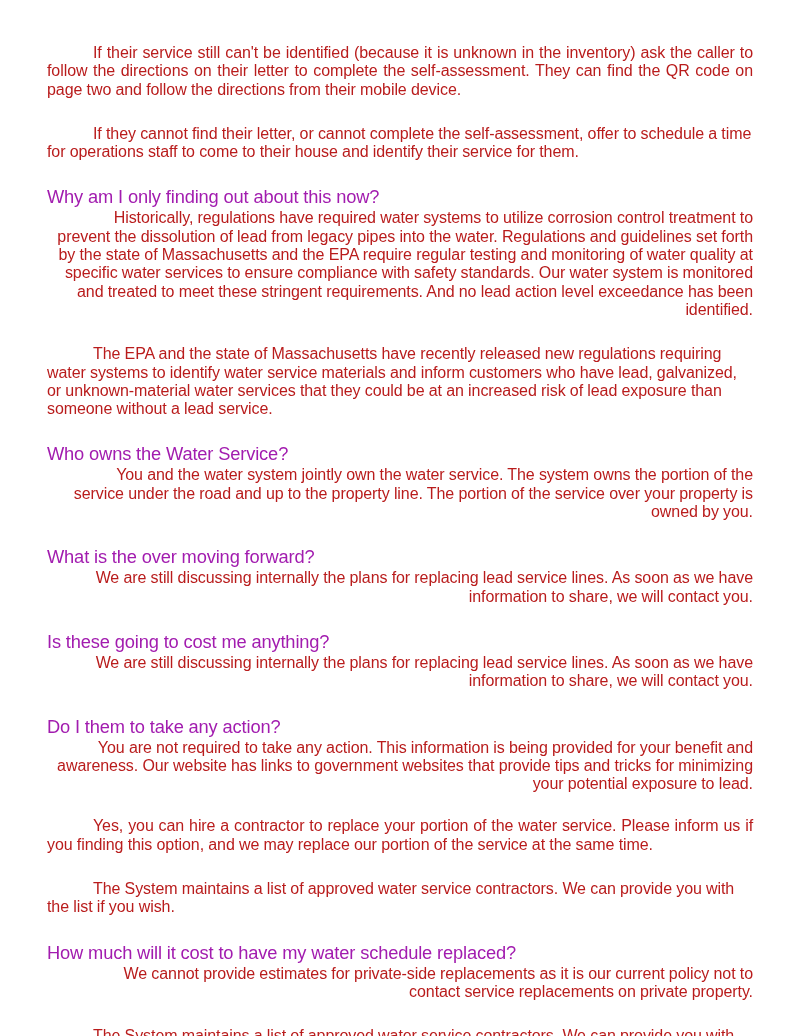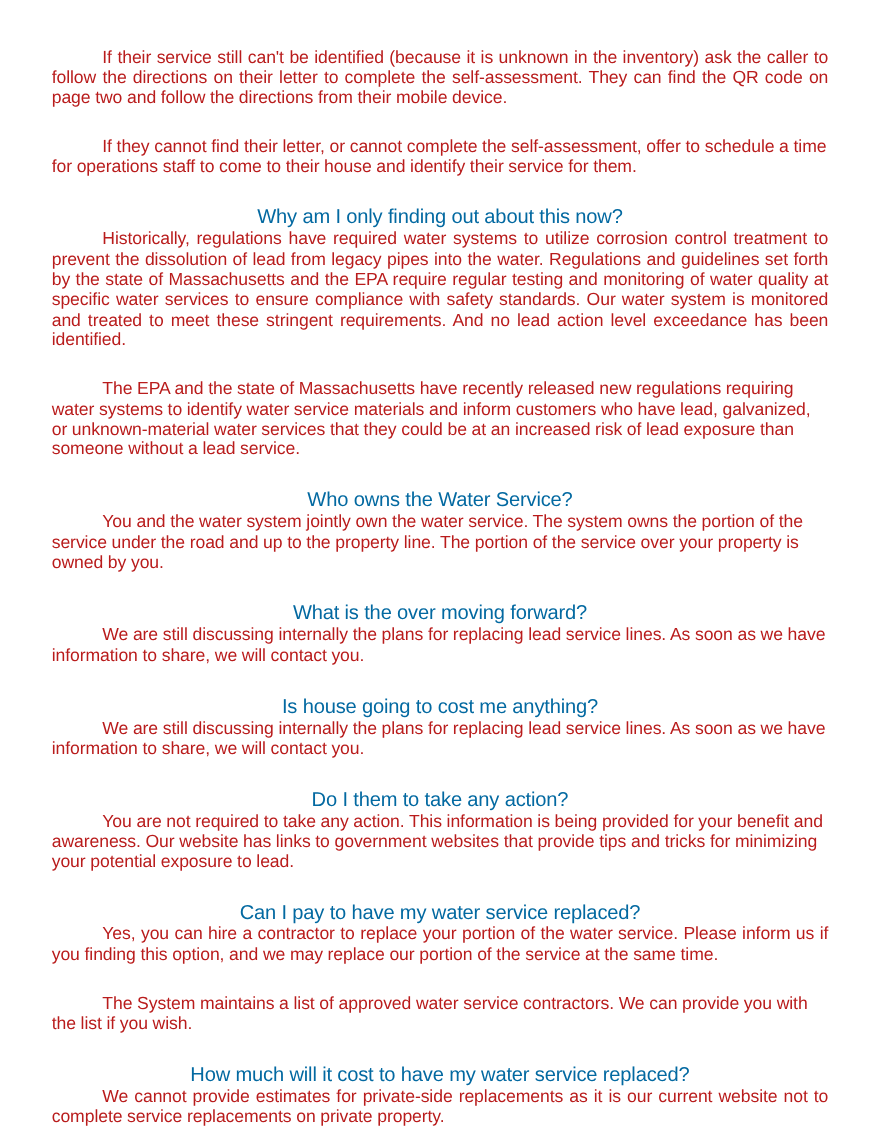--- a/index.html
+++ b/index.html
@@ -38,33 +38,33 @@
   }
   p.para.last-of-block {
     text-align: left;
   }
   p.para + p.para {
     margin-top: 26px;
   }
   h2.section-heading {
     margin: 0;
     padding: 0;
-    color: #0369a1;
+    color: #a21caf;
     font-size: 18.3px;
     font-weight: normal;
     line-height: 23px;
     letter-spacing: -0.15px;
     text-indent: 0;
-    text-align: center;
   }
   .section {
     margin-top: 24px;
   }
   .section > h2.section-heading + p.para {
     margin-top: 1px;
+    text-align: right;
   }
   .intro-block p.para + p.para {
   }
 </style>
 </head>
 <body>
 
 <div class="page">
   <div class="doc-body">
 
@@ -84,35 +84,34 @@
       <p class="para last-of-block">You and the water system jointly own the water service. The system owns the portion of the service under the road and up to the property line. The portion of the service over your property is owned by you.</p>
     </div>
 
     <div class="section">
       <h2 class="section-heading">What is the over moving forward?</h2>
       <p class="para last-of-block">We are still discussing internally the plans for replacing lead service lines. As soon as we have information to share, we will contact you.</p>
     </div>
 
 
     <div class="section">
-      <h2 class="section-heading">Is house going to cost me anything?</h2>
+      <h2 class="section-heading">Is these going to cost me anything?</h2>
       <p class="para last-of-block">We are still discussing internally the plans for replacing lead service lines. As soon as we have information to share, we will contact you.</p>
     </div>
 
     <div class="section">
       <h2 class="section-heading">Do I them to take any action?</h2>
       <p class="para last-of-block">You are not required to take any action. This information is being provided for your benefit and awareness. Our website has links to government websites that provide tips and tricks for minimizing your potential exposure to lead.</p>
     </div>
 
     <div class="section">
-      <h2 class="section-heading">Can I pay to have my water service replaced?</h2>
       <p class="para">Yes, you can hire a contractor to replace your portion of the water service. Please inform us if you finding this option, and we may replace our portion of the service at the same time.</p>
       <p class="para last-of-block">The System maintains a list of approved water service contractors. We can provide you with the list if you wish.</p>
     </div>
 
     <div class="section">
-      <h2 class="section-heading">How much will it cost to have my water service replaced?</h2>
-      <p class="para">We cannot provide estimates for private-side replacements as it is our current website not to complete service replacements on private property.</p>
+      <h2 class="section-heading">How much will it cost to have my water schedule replaced?</h2>
+      <p class="para">We cannot provide estimates for private-side replacements as it is our current policy not to contact service replacements on private property.</p>
       <p class="para last-of-block">The System maintains a list of approved water service contractors. We can provide you with the list if you wish.</p>
     </div>
 
   </div>
 </div>
 
 </body></html>

